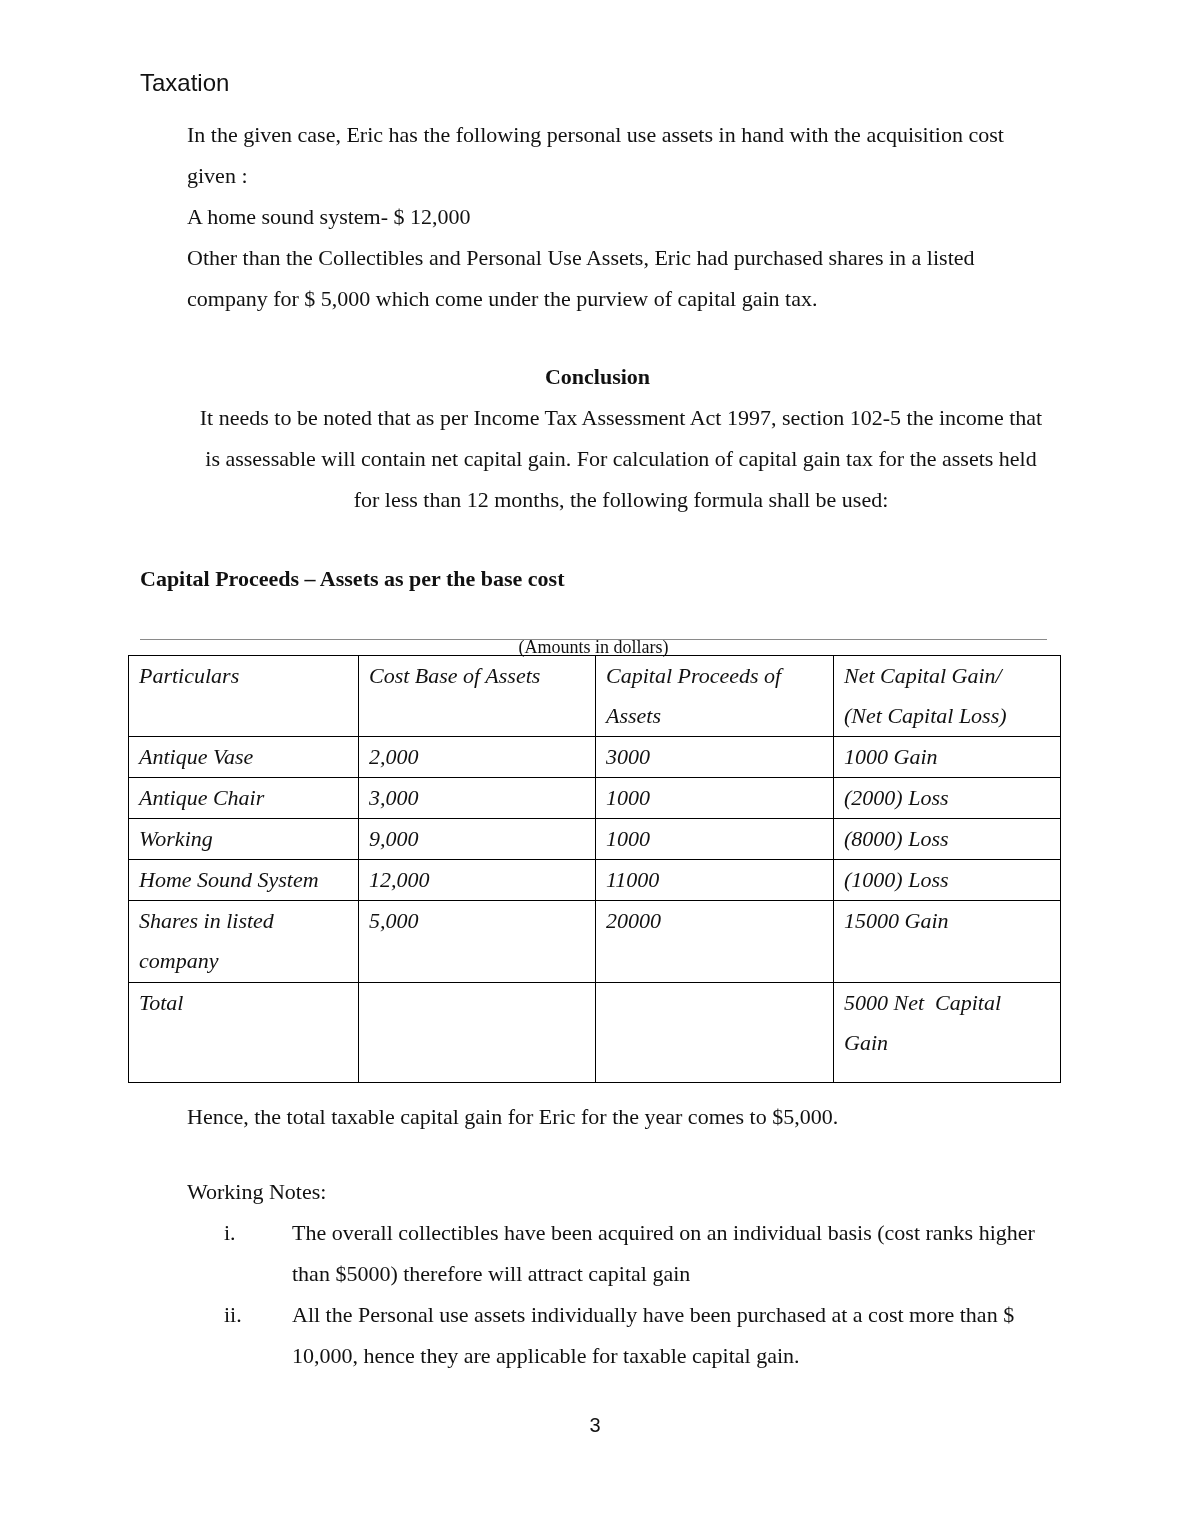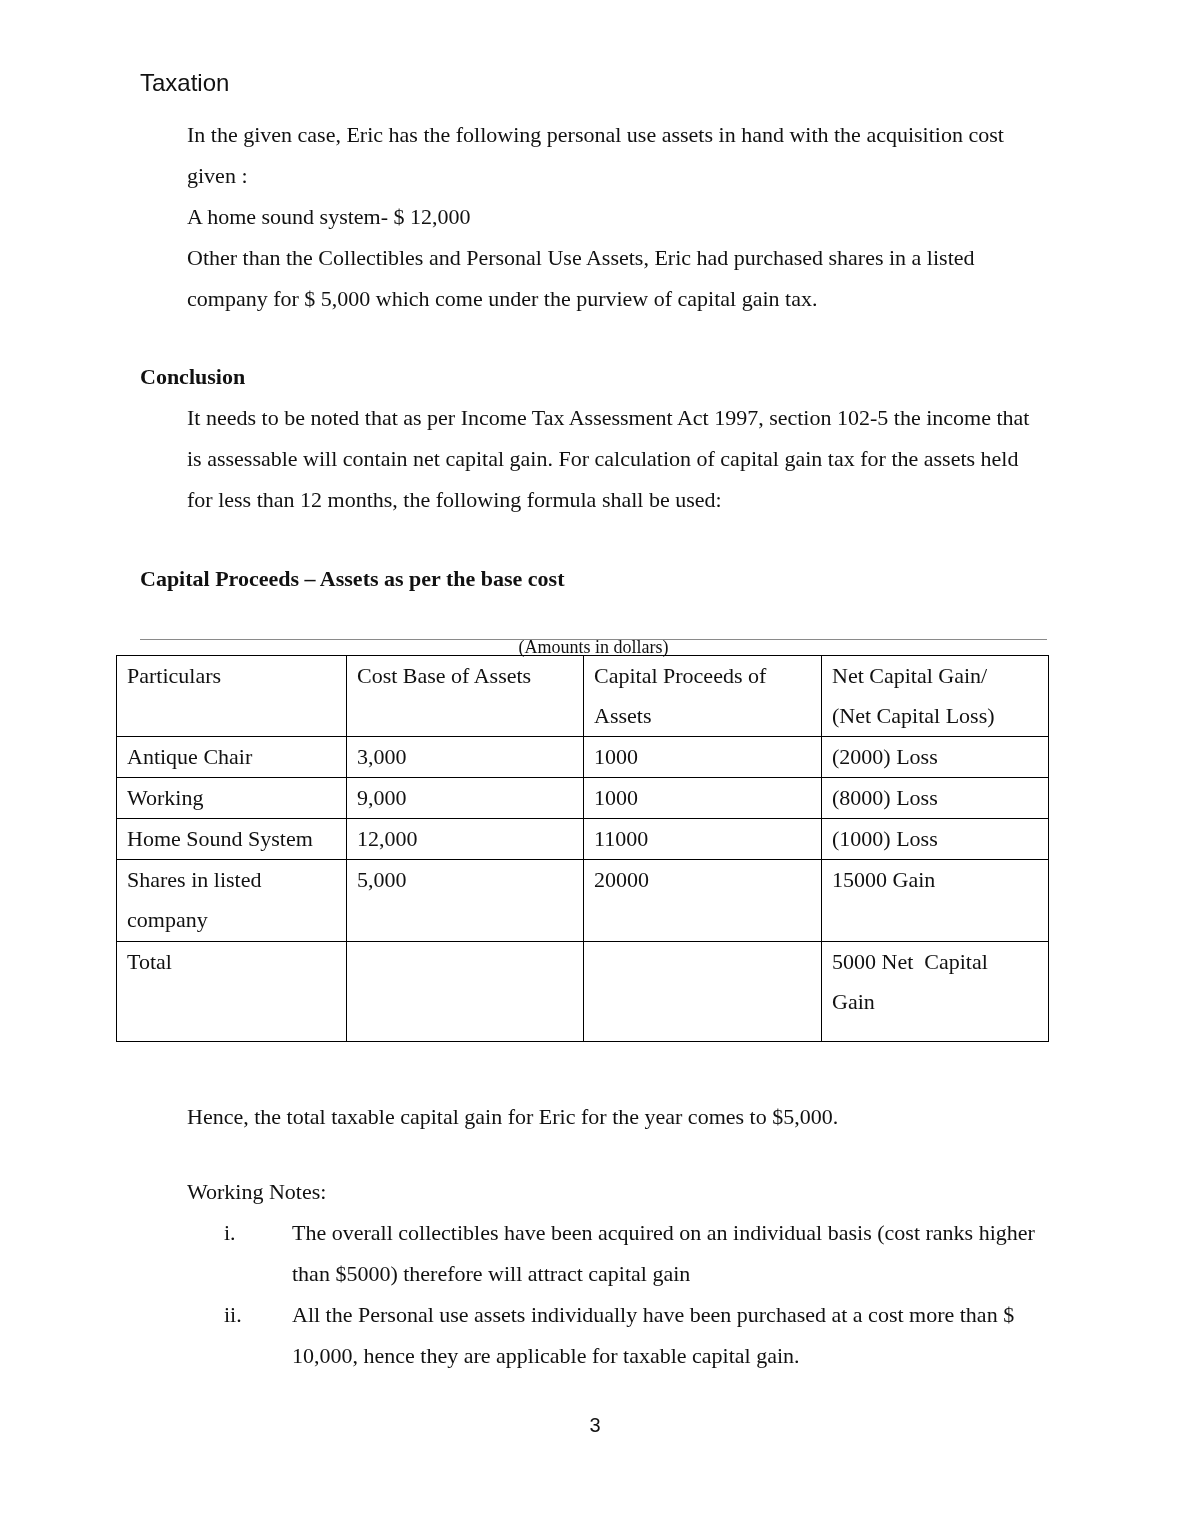--- a/index.html
+++ b/index.html
@@ -20,39 +20,39 @@
   }
 
   .body-text {
     font-size: 22px;
     line-height: 41px;
     white-space: pre-line;
     margin-left: 47px;
   }
   .intro { top: 114px; left: 140px; width: 915px; }
 
-  .conclusion-block { top: 356px; left: 140px; width: 915px; }
+  .conclusion-block { top: 356px; left: 140px; width: 915px; text-align: center; }
   .bold-heading { font-weight: bold; font-size: 22px; line-height: 41px; }
 
   .formula-heading { top: 558px; left: 140px; width: 915px; }
 
   .amounts-note {
     top: 596px; left: 140px; width: 907px;
     font-size: 18px; line-height: 30px;
     text-align: center;
     margin-top: 36px;
   }
 
   .rule-line {
     top: 639px; left: 140px; width: 907px;
     border-bottom: 1px solid #8a8a8a;
     height: 0;
   }
 
-  .data-table-wrap { top: 655px; left: 116px; }
+  .data-table-wrap { top: 655px; left: 128px; font-style: italic; }
   table.data-table { border-collapse: collapse; table-layout: fixed; width: 932px; }
   table.data-table td {
     border: 1px solid #000000;
     vertical-align: top;
     padding: 0 6px 0 10px;
     font-size: 22px;
     line-height: 40px;
     white-space: pre-wrap;
     overflow: hidden;
   }
@@ -109,20 +109,26 @@
     <tbody>
       <tr class="header-row">
         <td>Particulars</td>
         <td>Cost Base of Assets</td>
         <td>Capital Proceeds of
 Assets</td>
         <td>Net Capital Gain/
 (Net Capital Loss)</td>
       </tr>
       <tr class="single-row">
+        <td>Antique Vase</td>
+        <td>2,000</td>
+        <td>3000</td>
+        <td>1000 Gain</td>
+      </tr>
+      <tr class="single-row">
         <td>Antique Chair</td>
         <td>3,000</td>
         <td>1000</td>
         <td>(2000) Loss</td>
       </tr>
       <tr class="single-row">
         <td>Working</td>
         <td>9,000</td>
         <td>1000</td>
         <td>(8000) Loss</td>

